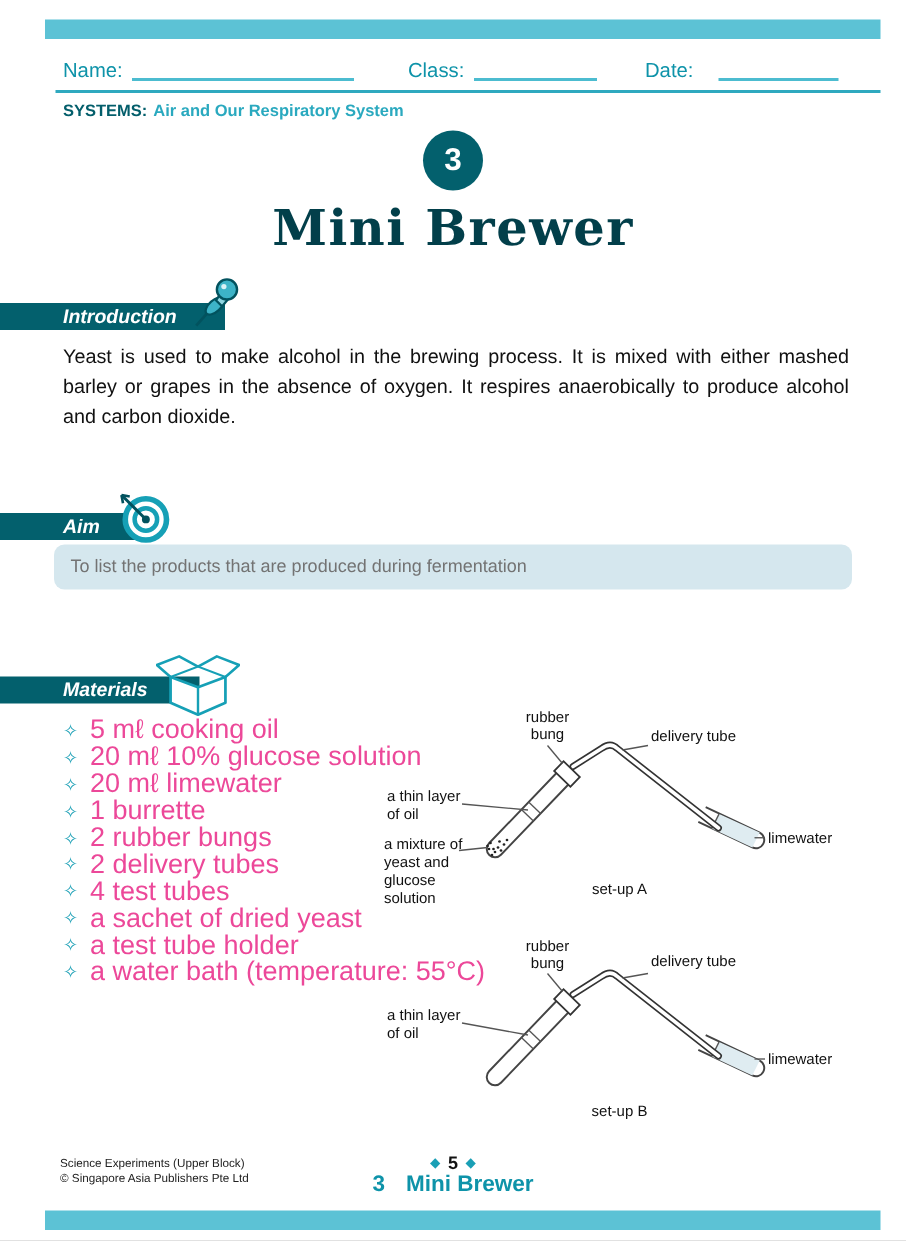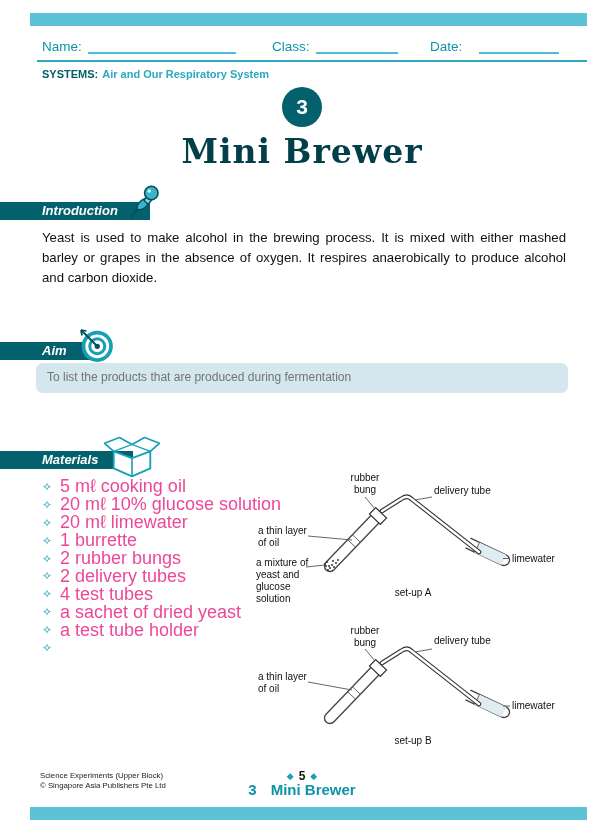--- a/index.html
+++ b/index.html
@@ -175,20 +175,21 @@
     <div class="mat-item">
         <span class="bullet">✧</span>
         <span class="mat-text">a sachet of dried yeast</span>
       </div>
     <div class="mat-item">
         <span class="bullet">✧</span>
         <span class="mat-text">a test tube holder</span>
       </div>
     <div class="mat-item">
         <span class="bullet">✧</span>
+        <span class="mat-text">a water bath (temperature: 55°C)</span>
       </div>
   </div>
 
   <svg class="diagram diagram-a" viewBox="0 0 354 150">
 
     <g>
       <path d="M124.03 46.19 L76.03 96.19 A 5.5 5.5 0 0 0 83.97 103.81 L131.97 53.81" fill="#fff" stroke="#444" stroke-width="1.3"></path>
       <line x1="110.4" y1="76.3" x2="102.4" y2="68.7" stroke="#555" stroke-width="0.9"></line>
       <line x1="105.6" y1="81.3" x2="97.6" y2="73.7" stroke="#555" stroke-width="0.9"></line>
       <g fill="#222">

